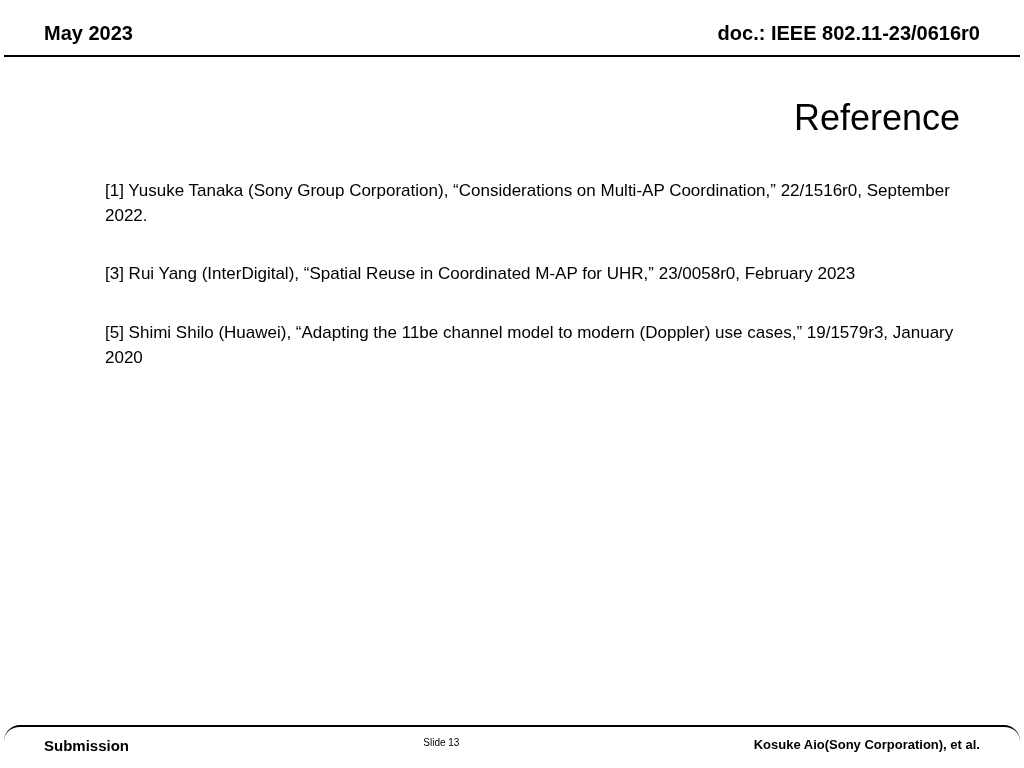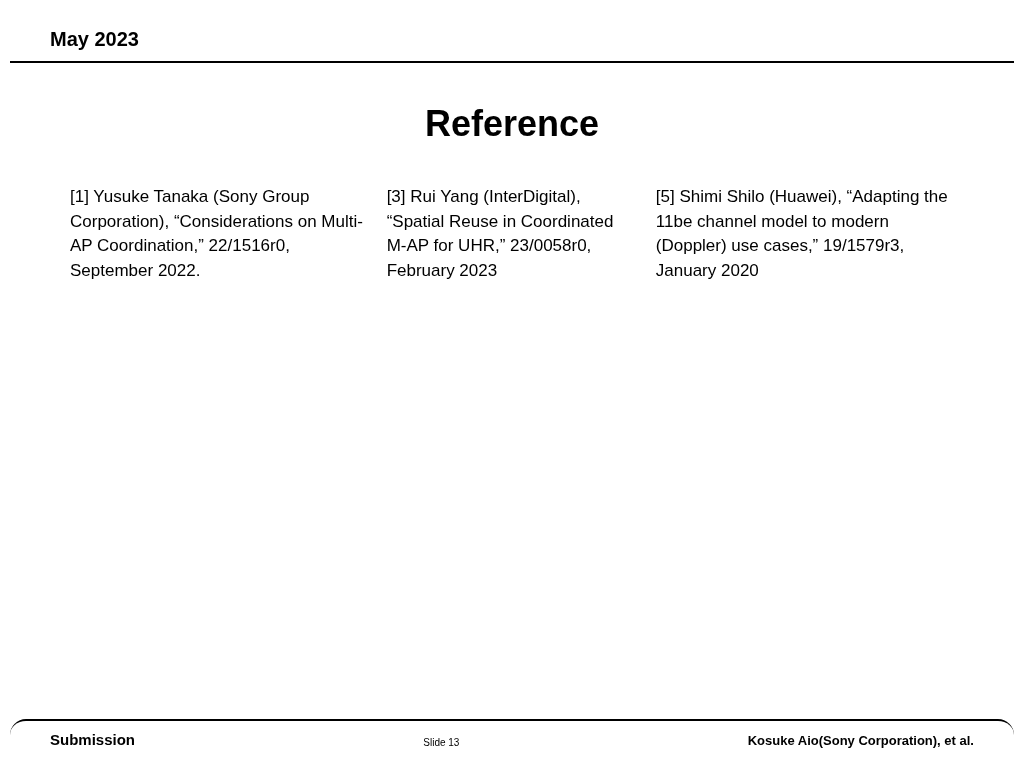--- a/index.html
+++ b/index.html
@@ -15,21 +15,21 @@
       font-family: 'Times New Roman', Times, serif;
       color: #000000;
       overflow: hidden;
     }
 
     .slide {
       width: 1024px;
       height: 768px;
       display: flex;
       flex-direction: column;
-      padding: 10px;
+      padding: 4px;
     }
 
     
     .header {
       display: flex;
       justify-content: space-between;
       align-items: flex-start;
       padding: 18px 40px 10px 40px;
       border-bottom: 2px solid #000000;
       flex-shrink: 0;
@@ -49,46 +49,47 @@
 
     
     .main-content {
       flex: 1;
       padding: 20px 60px 10px 60px;
       display: flex;
       flex-direction: column;
     }
 
     .slide-title {
-      text-align: center;
+      text-align: right;
       font-size: 36px;
-      font-weight: bold;
+      font-weight: normal;
       font-family: Arial, sans-serif;
       margin-bottom: 40px;
       margin-top: 20px;
     }
 
     .references {
       display: flex;
-      flex-direction: row;
-      gap: 18px;
+      flex-direction: column;
+      gap: 34px;
+      margin-left: 41px;
     }
 
     .reference-item {
       font-size: 17px;
       font-family: Arial, sans-serif;
       line-height: 1.45;
     }
 
     
     .footer {
       border-top: 2px solid #000000;
       display: flex;
       justify-content: space-between;
-      align-items: flex-end;
+      align-items: flex-start;
       padding: 10px 40px;
       flex-shrink: 0;
       border-radius: 16px;
     }
 
     .footer-left {
       font-size: 15px;
       font-weight: bold;
       font-family: Arial, sans-serif;
     }
@@ -104,20 +105,21 @@
       font-family: Arial, sans-serif;
     }
   </style>
 </head>
 <body>
 
 <div class="slide">
 
   <div class="header">
     <span class="header-left">May 2023</span>
+    <span class="header-right">doc.: IEEE 802.11-23/0616r0</span>
   </div>
 
   <div class="main-content">
 
     <h1 class="slide-title">Reference</h1>
 
     <div class="references">
 
       <div class="reference-item">[1] Yusuke Tanaka (Sony Group Corporation), “Considerations on Multi-AP Coordination,” 22/1516r0, September 2022.</div>
 

